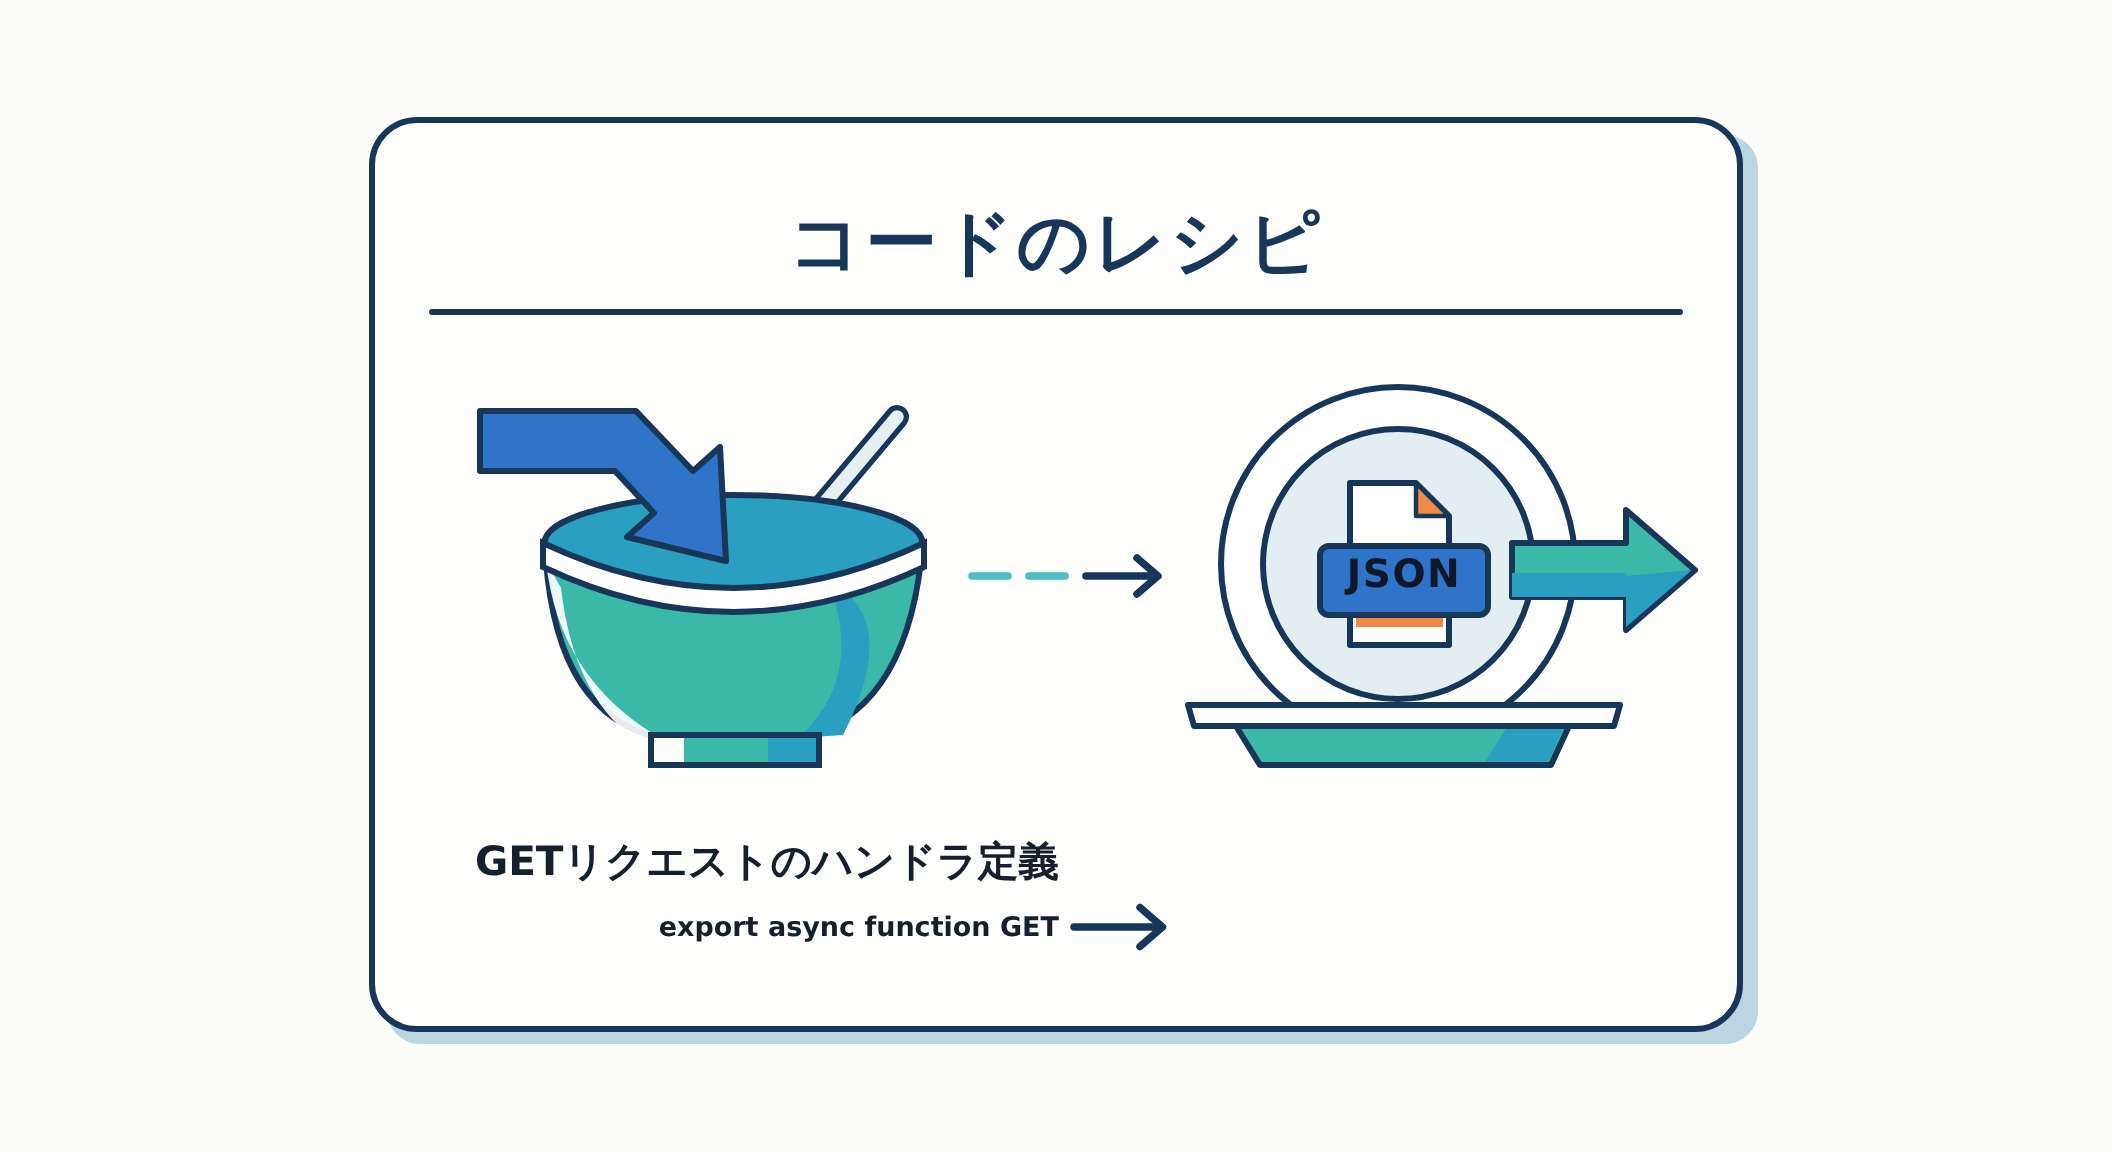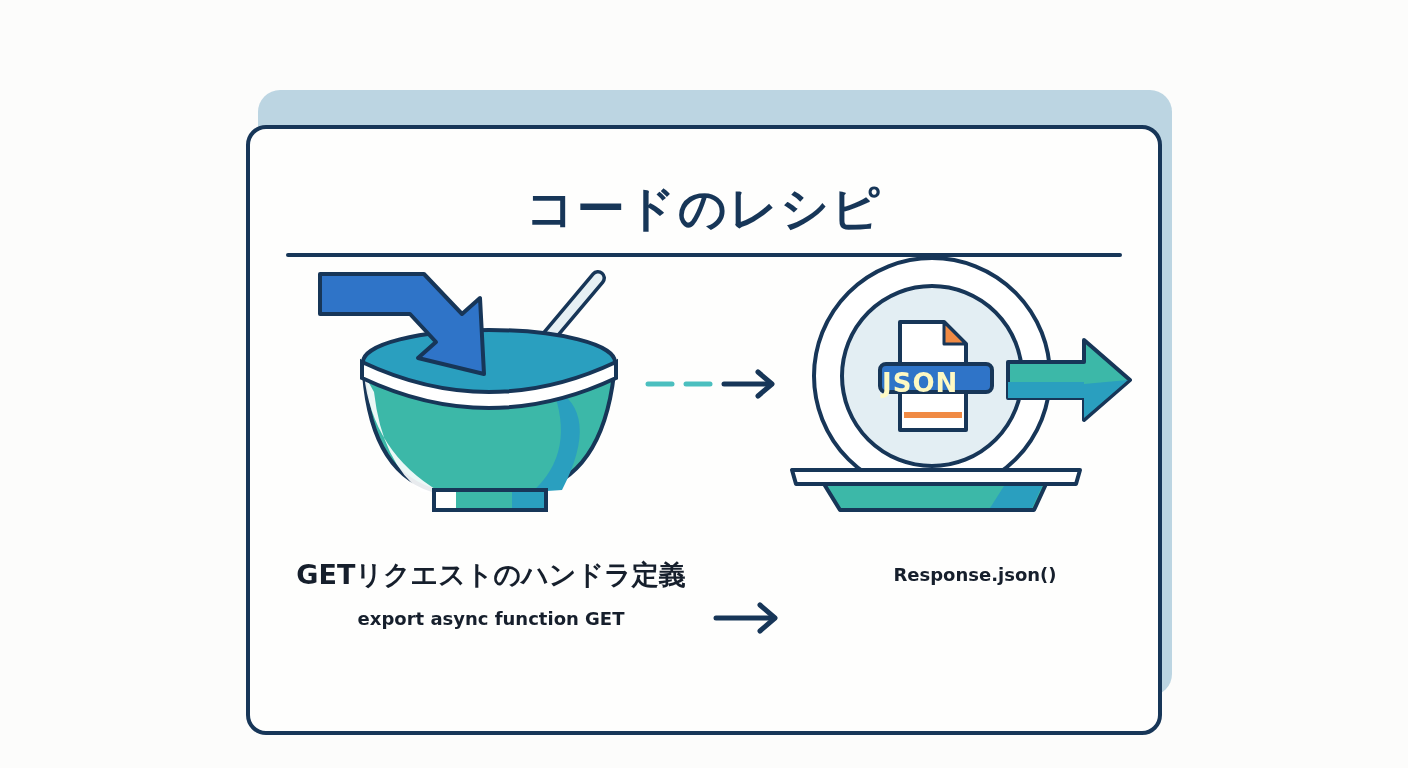--- a/index.html
+++ b/index.html
@@ -8,34 +8,34 @@
       position: relative; overflow: hidden;
       font-family: "DejaVu Sans", "Liberation Sans", sans-serif;
       color: #1b2a3d;
     }
     .card-shadow {
       position: absolute; left: 258px; top: 90px; width: 914px; height: 606px;
       background: #bcd5e2; border-radius: 22px;
     }
     .card {
       position: absolute; left: 246px; top: 78px; width: 908px; height: 602px;
-      background: #fefefd; border: 4px solid #173658; border-radius: 20px; margin-top: 47px;
+      background: #fefefd; border: 4px solid #173658; border-radius: 32px;
     }
     .title {
       position: absolute; left: 0; right: 0; top: 48px; text-align: center;
       font-size: 48px; font-weight: bold; color: #173658; letter-spacing: 2px;
     }
     .rule {
       position: absolute; left: 36px; right: 36px; top: 124px; height: 4px;
       background: #173658; border-radius: 2px;
     }
     .illus { position: absolute; }
     .illus svg { display: block; }
     .label {
-      position: absolute; text-align: center; font-weight: bold; color: #161f2c;
+      position: absolute; text-align: right; font-weight: bold; color: #161f2c;
       font-size: 27px; line-height: 44px; white-space: nowrap;
     }
     .label .code { font-size: 18px; }
   </style>
 </head>
 <body>
 
 <div class="card-shadow"></div>
 <div class="card">
   <div class="title">コードのレシピ</div>
@@ -86,31 +86,30 @@
 
     <path d="M116 78 L160 78 L182 100 L182 186 L116 186 Z" fill="#ffffff" stroke="#173658" stroke-width="4" stroke-linejoin="round"></path>
     <path d="M160 78 L160 100 L182 100 Z" fill="#f08a44" stroke="#173658" stroke-width="3" stroke-linejoin="round"></path>
     <rect x="120" y="168" width="58" height="6" fill="#f08a44"></rect>
 
     <path d="M8 226 L296 226 L292 240 L12 240 Z" fill="#ffffff" stroke="#173658" stroke-width="4" stroke-linejoin="round"></path>
     <path d="M40 240 L262 240 L250 266 L56 266 Z" fill="#3cb8a8" stroke="#173658" stroke-width="4" stroke-linejoin="round"></path>
     <path d="M220 242 L258 242 L248 264 L206 264 Z" fill="#2a9fbf"></path>
   </svg>
 </div>
-<div style="position:absolute; left:878px; top:362px; width:116px; height:32px; background:#2f74c8; border:4px solid #173658; border-radius:8px; box-sizing:border-box; color:#fef9c3; font-weight:bold; font-size:26px; line-height:34px; text-align:left; letter-spacing:1px;">
+<div style="position:absolute; left:878px; top:362px; width:116px; height:50px; background:#2f74c8; border:4px solid #173658; border-radius:8px; box-sizing:border-box; color:#0f172a; font-weight:bold; font-size:26px; line-height:34px; text-align:center; letter-spacing:1px;">
   <span>JSON</span>
 </div>
 
 <div class="label" style="left:276px; top:553px; width:430px;">
   <div>GETリクエストのハンドラ定義</div>
   <div class="code">export async function GET</div>
 </div>
 
 <div class="illus" style="left:712px; top:600px;">
   <svg width="70" height="36" viewBox="0 0 70 36">
     <line x1="4" y1="18" x2="62" y2="18" stroke="#173658" stroke-width="5" stroke-linecap="round"></line>
     <polyline points="48,5 63,18 48,31" fill="none" stroke="#173658" stroke-width="5" stroke-linecap="round" stroke-linejoin="round"></polyline>
   </svg>
 </div>
 
 <div class="label" style="left:790px; top:553px; width:370px;">
-  <div class="code">Response.json()</div>
 </div>
 
 </body></html>

